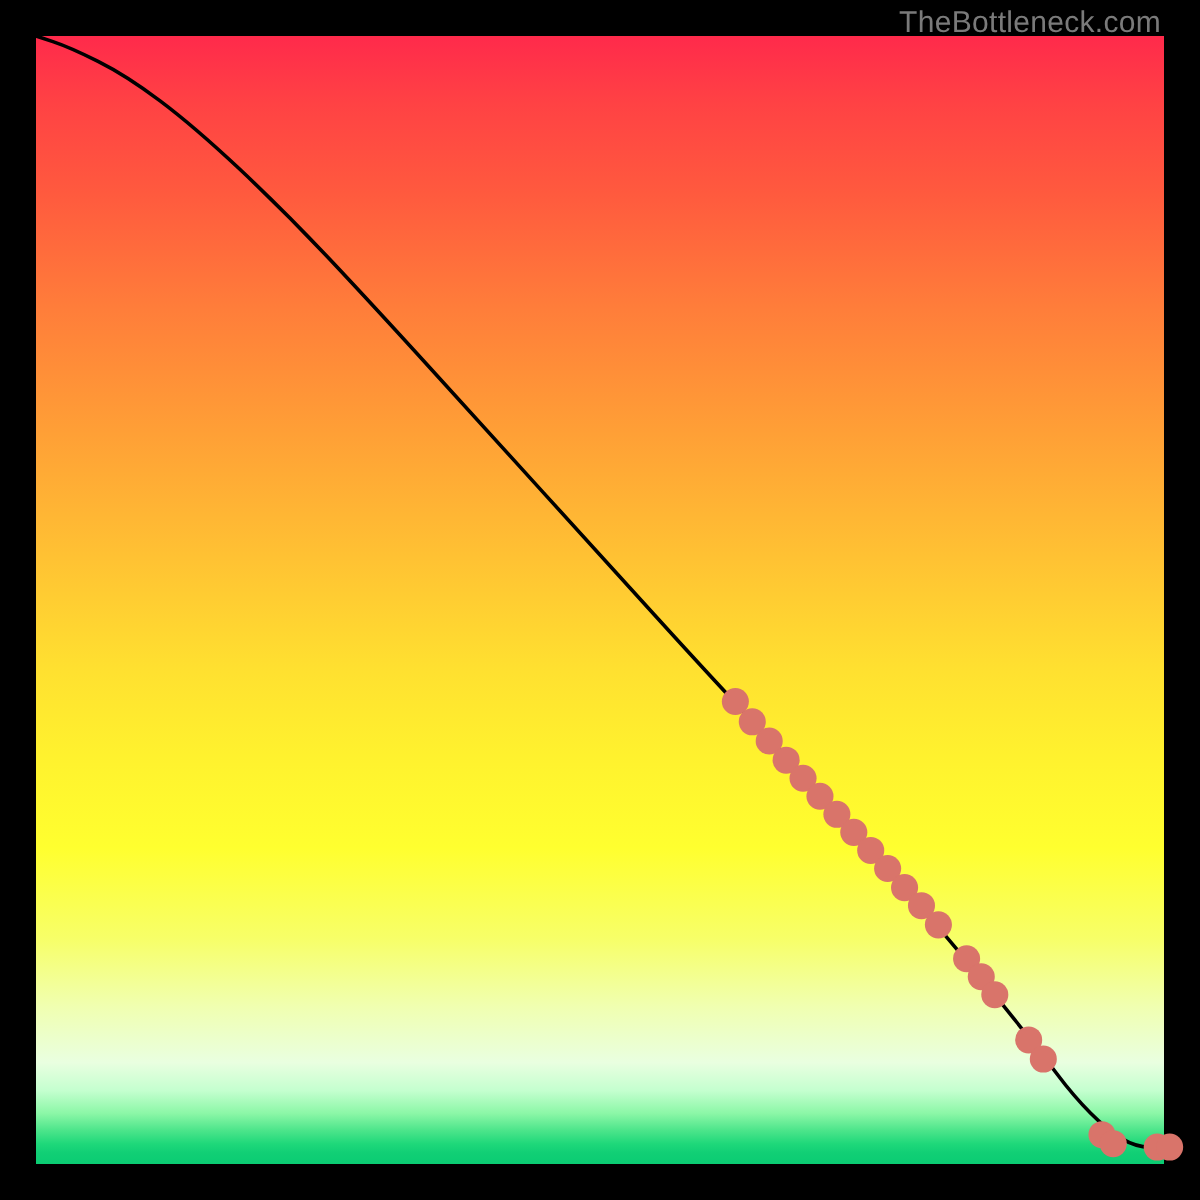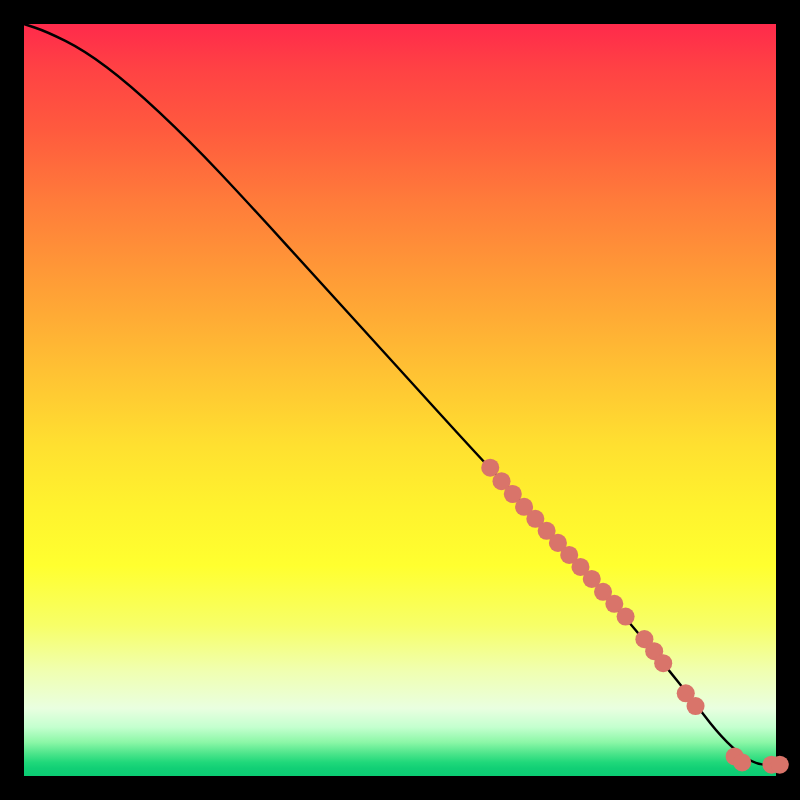--- a/index.html
+++ b/index.html
@@ -90,13 +90,14 @@
           <circle cx="639.20" cy="639.20" r="9.02" fill="#d9746a"></circle>
           <circle cx="661.76" cy="669.28" r="9.02" fill="#d9746a"></circle>
           <circle cx="671.54" cy="682.06" r="9.02" fill="#d9746a"></circle>
           <circle cx="710.64" cy="732.45" r="9.02" fill="#d9746a"></circle>
           <circle cx="718.16" cy="738.46" r="9.02" fill="#d9746a"></circle>
           <circle cx="747.49" cy="740.72" r="9.02" fill="#d9746a"></circle>
           <circle cx="755.76" cy="740.72" r="9.02" fill="#d9746a"></circle>
         </g>
     </svg>
   </div>
+  <div class="watermark">TheBottleneck.com</div>
 </div>
 
 </body></html>

